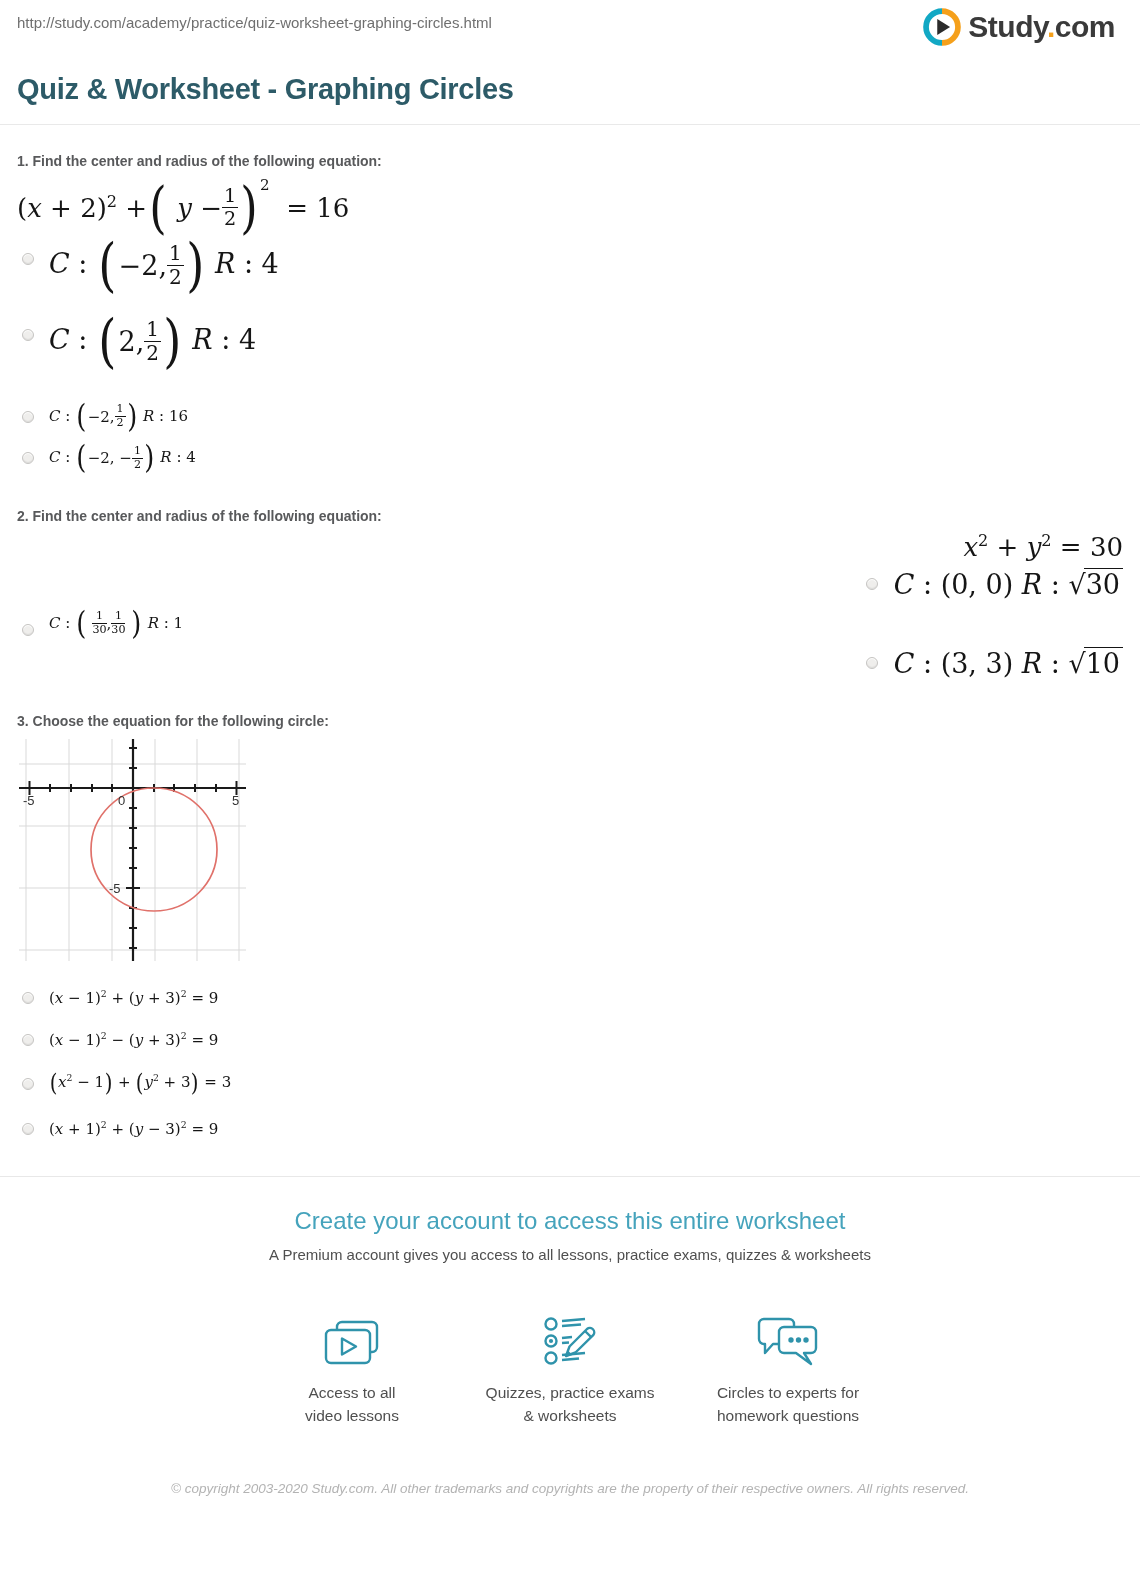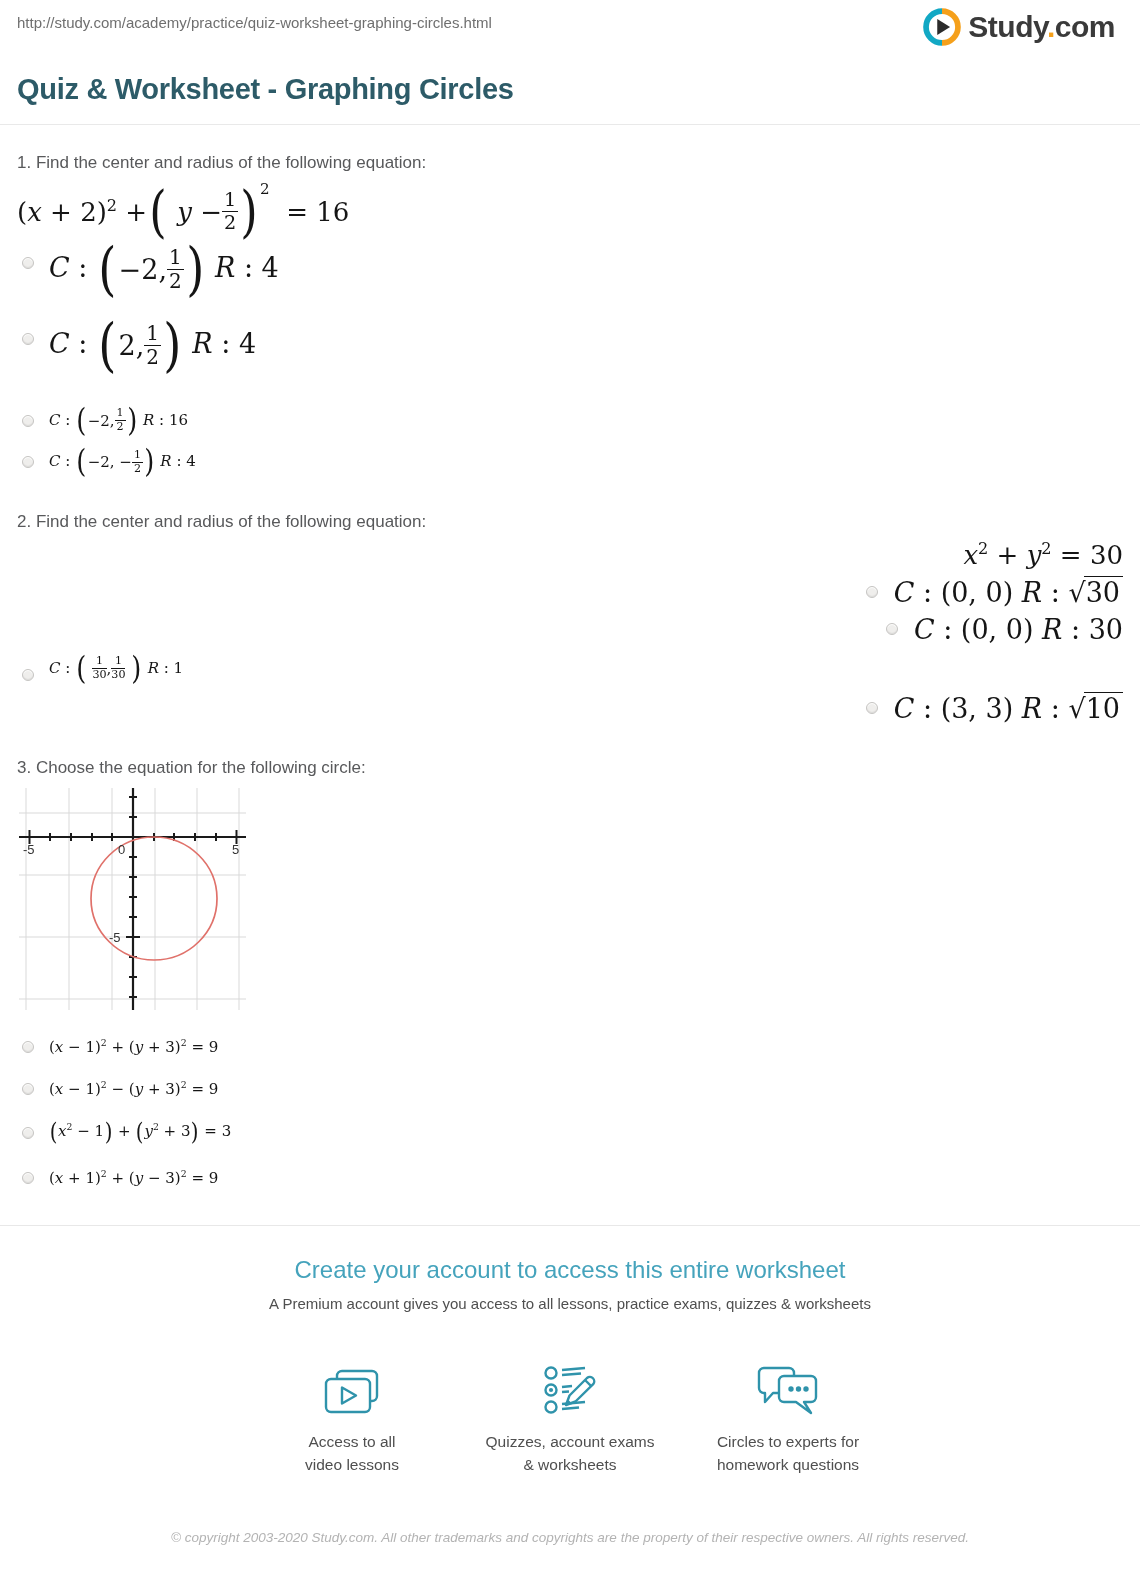--- a/index.html
+++ b/index.html
@@ -11,21 +11,21 @@
   .header { position:relative; padding:14px 17px 0 17px; }
   .url { font-size:15px; color:#6f6f6f; }
   .logo { position:absolute; top:8px; right:25px; display:flex; align-items:center; cursor:pointer; }
   .logo svg { margin-right:7px; }
   .logo-text { font-size:30px; font-weight:bold; color:#3a3a3a; letter-spacing:-0.5px; }
   .logo-dot { color:#f5a01b; }
   .page-title { margin:42px 0 18px 17px; font-size:29px; font-weight:bold; color:#2d5b68; letter-spacing:-0.3px; }
   .rule { border:none; border-top:1px solid #e9e9e9; }
 
   .question { margin:28px 17px 0 17px; }
-  .q-prompt { font-size:17px; font-weight:normal; color:#58595b; }
+  .q-prompt { font-size:14px; font-weight:bold; color:#58595b; }
 
   
   .math { font-family:"DejaVu Serif", serif; color:#151515; }
   .m-lg { font-size:27px; }
   .m-md { font-size:26px; }
   .m-sm { font-size:15px; }
   .mi { font-style:italic; }
   sup.exp { font-size:0.62em; vertical-align:0.62em; line-height:0; }
   .frac { display:inline-block; vertical-align:middle; text-align:center; font-size:0.74em; line-height:1.15; }
   .frac .den { display:block; border-top:1.5px solid #151515; }
@@ -171,26 +171,20 @@
     <span class="mi">x</span><sup class="exp">2</sup><span> + </span><span class="mi">y</span><sup class="exp">2</sup><span> = 30</span>
   </div>
 
   <div class="option opt-lg2 center">
     <div class="radio"></div>
     <span class="math m-lg">
       <span class="mi">C</span><span> : </span><span>(0, 0) </span><span class="mi">R</span><span> : </span><span class="sqrt"><span>√</span><span class="sqrt-val">30</span></span>
     </span>
   </div>
 
-  <div class="option opt-lg2 center">
-    <div class="radio"></div>
-    <span class="math m-lg">
-      <span class="mi">C</span><span> : </span><span>(0, 0) </span><span class="mi">R</span><span> : 30</span>
-    </span>
-  </div>
 
   <div class="option opt-sm3">
     <div class="radio" style="margin-top:14px;"></div>
     <span class="math m-sm">
       <span class="mi">C</span><span> : </span><span class="pgroup"><span class="bigp">(</span>&nbsp;<span class="frac">
             <span class="num">1</span>
             <span class="den">30</span>
           </span><span>, </span><span class="frac">
             <span class="num">1</span>
             <span class="den">30</span>
@@ -329,21 +323,21 @@
             <line x1="23" y1="42" x2="46" y2="40"></line>
               <line x1="23" y1="47" x2="40" y2="45.5"></line>
             <path d="M27,43 L30.5,33.5 L48,16 a4.4,4.4 0 0 1 6.2,6.2 L36.5,39.5 Z" fill="#fff" stroke-linejoin="round"></path>
             <line x1="46" y1="18" x2="52.2" y2="24.2"></line>
           </g>
           <path d="M27,43 L29,37.5 L32.5,41 Z" fill="#2f93ab"></path>
           <circle cx="12" cy="28" r="2.1" fill="#2f93ab"></circle>
         </svg>
       </div>
       <div class="feature-label">
-        <span style="display:block">Quizzes, account exams</span>
+        <span style="display:block">Quizzes, practice exams</span>
         <span style="display:block">&amp; worksheets</span>
       </div>
     </div>
 
     <div class="feature">
       <div class="feature-icon">
         <svg width="66" height="54" viewBox="0 0 66 54">
           <path d="M9,4 h25 a5,5 0 0 1 5,5 v15 a5,5 0 0 1 -5,5 h-16 l-8,9 v-9 h-1 a5,5 0 0 1 -5,-5 V9 a5,5 0 0 1 5,-5 Z" fill="#fff" stroke="#2f93ab" stroke-width="2.4" stroke-linejoin="round"></path>
           <path d="M29,12 h27 a5,5 0 0 1 5,5 v16 a5,5 0 0 1 -5,5 h-7 l7,11 -15,-11 h-12 a5,5 0 0 1 -5,-5 V17 a5,5 0 0 1 5,-5 Z" fill="#fff" stroke="#2f93ab" stroke-width="2.4" stroke-linejoin="round"></path>
           <circle cx="36" cy="25" r="2.7" fill="#2f93ab"></circle>

